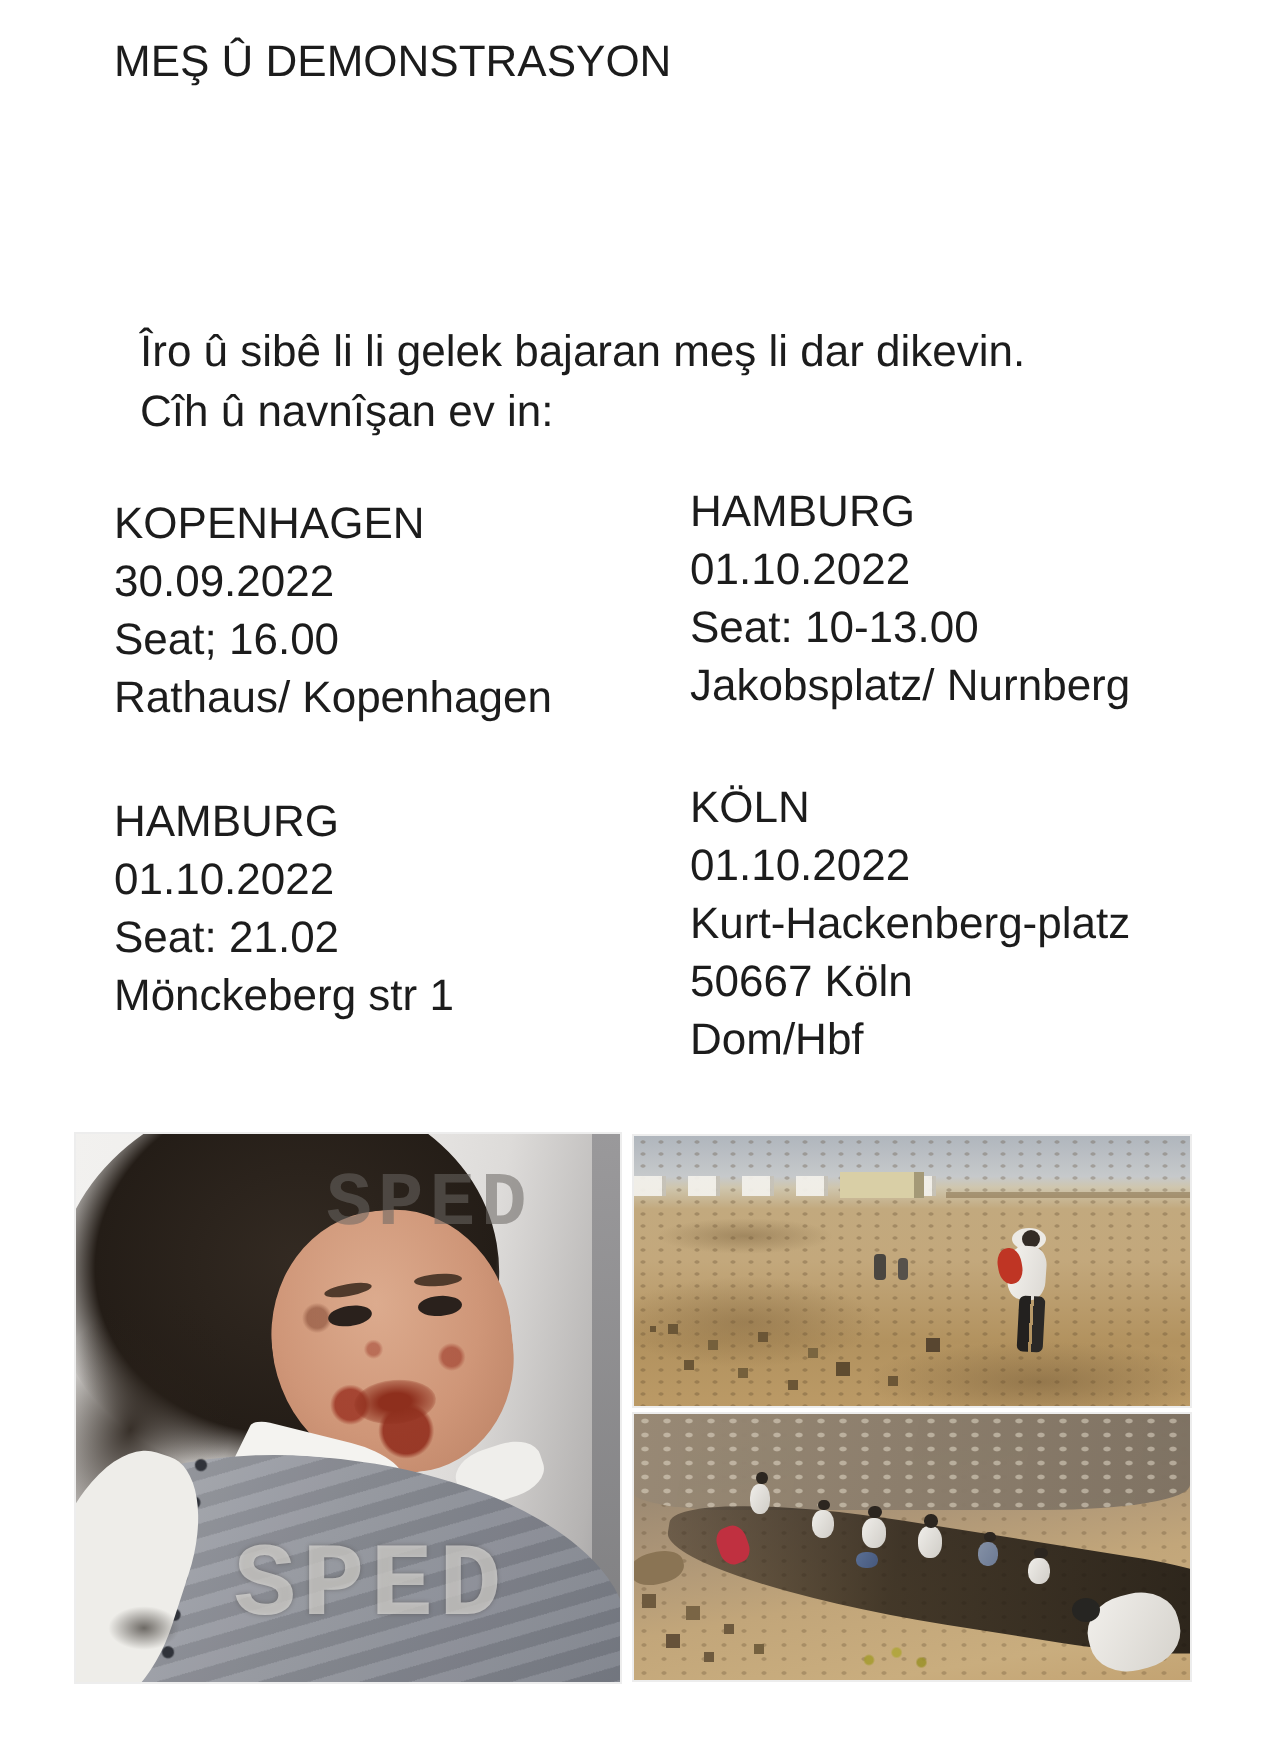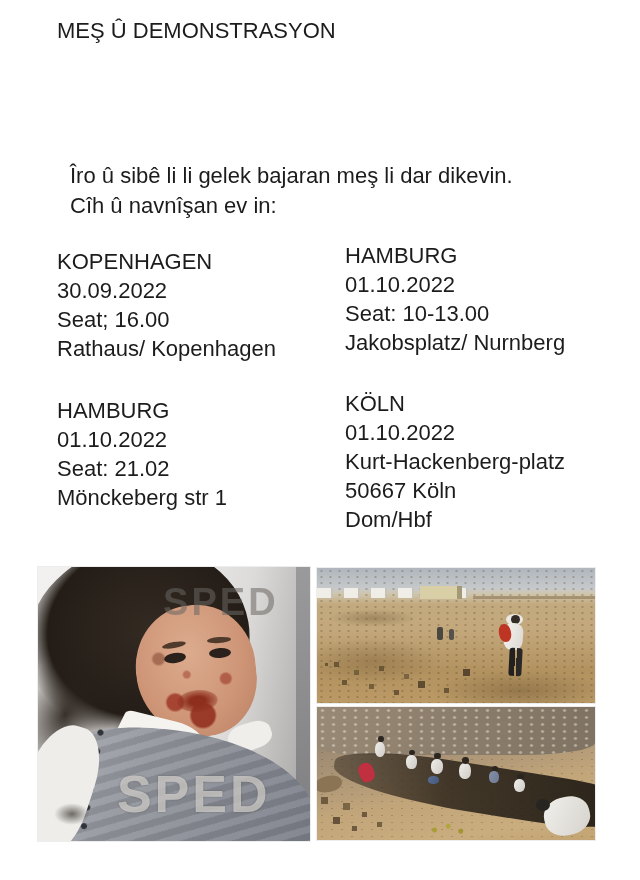--- a/index.html
+++ b/index.html
@@ -6,21 +6,21 @@
   .page{position:relative;width:640px;height:880px;background:#ffffff;overflow:hidden;
         font-family:"Liberation Sans","DejaVu Sans",sans-serif;color:#1c1c1c;}
   .txt{position:absolute;font-size:22px;line-height:30px;white-space:nowrap;color:#1c1c1c;}
   .event{position:absolute;font-size:22px;line-height:29px;white-space:nowrap;color:#1c1c1c;}
   .ev-line{height:29px;}
   
   .photo{position:absolute;overflow:hidden;box-shadow:0 0 0 1px rgba(0,0,0,.07);}
   .layer{position:absolute;}
   
   #photo-left{left:38px;top:567px;width:272px;height:274px;
-    background:linear-gradient(100deg,#f2f1ef 0%,#eceae8 45%,#dddbd9 68%,#b5b3b2 90%,#969698 100%);}
+    background:linear-gradient(100deg,#f2f1ef 0%,#eceae8 45%,#dddbd9 68%,#b5b3b2 90%,#969698 100%);font-family:Liberation Mono, monospace;}
   .pl-rightband{right:0;top:0;width:14px;height:100%;background:linear-gradient(180deg,#9a999b,#7e7e80);}
   .pl-hair{left:-4%;top:-8%;width:82%;height:70%;border-radius:50%;transform:rotate(-10deg);
     background:radial-gradient(ellipse at 55% 45%,#332a22 0%,#241d17 58%,rgba(36,29,23,0) 73%);}
   .pl-strand{left:-8%;top:28%;width:36%;height:52%;border-radius:50%;transform:rotate(25deg);
     background:radial-gradient(ellipse,rgba(40,32,25,.92) 0%,rgba(40,32,25,0) 70%);}
   .pl-face{left:36%;top:14%;width:44%;height:48%;border-radius:50% 50% 46% 54%;transform:rotate(-6deg);
     background:
       radial-gradient(circle at 30% 72%,rgba(150,40,25,.75) 0 6%,transparent 8%),
       radial-gradient(circle at 52% 84%,rgba(140,35,20,.8) 0 9%,transparent 11%),
       radial-gradient(circle at 74% 58%,rgba(150,45,30,.55) 0 4%,transparent 6%),

